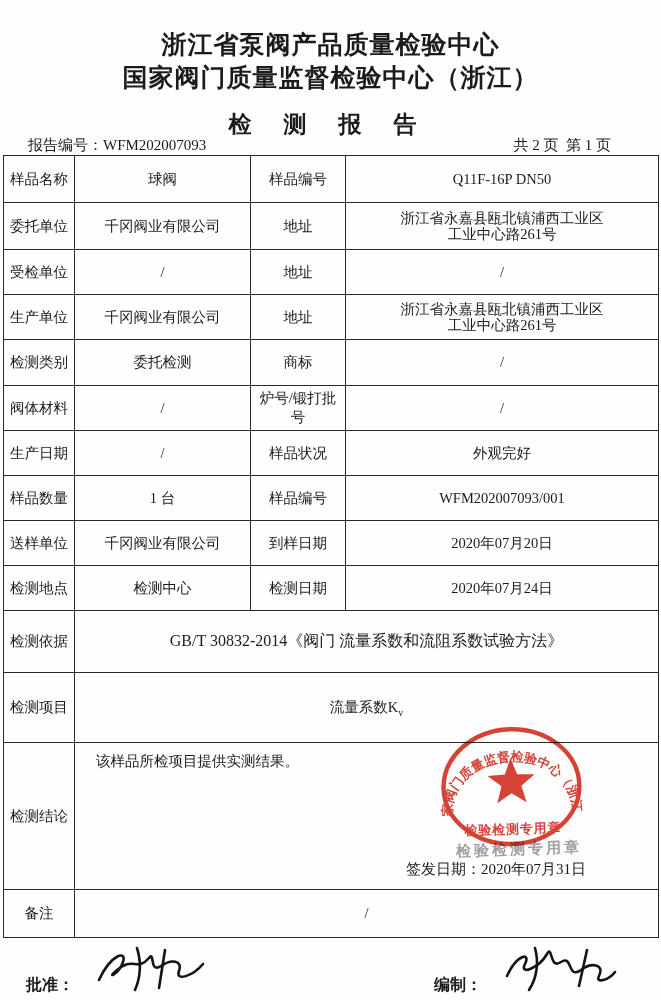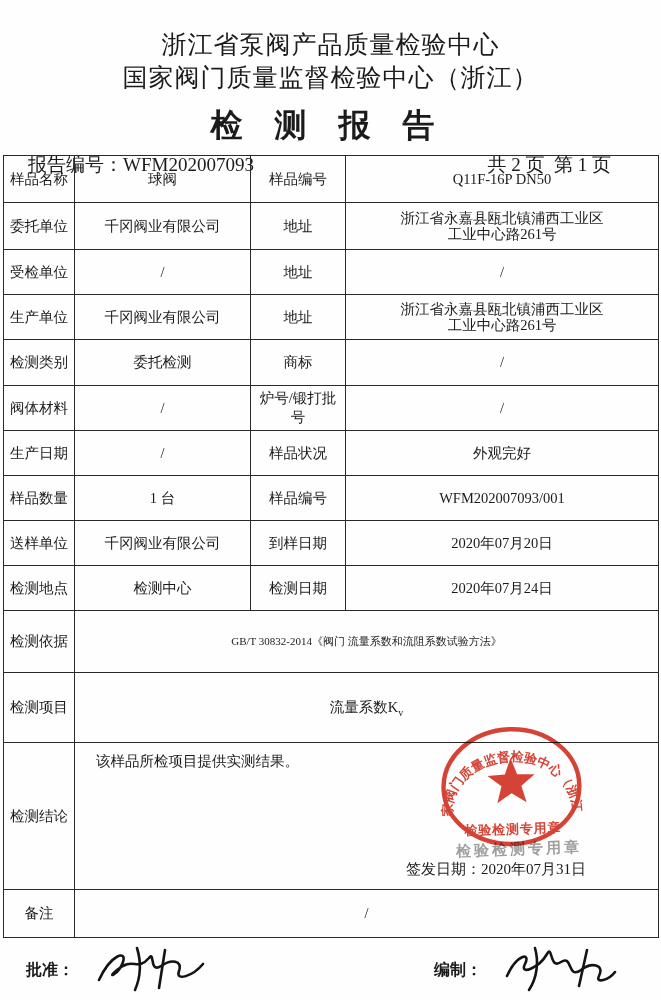--- a/index.html
+++ b/index.html
@@ -5,29 +5,29 @@
   * { margin:0; padding:0; box-sizing:border-box; }
   html,body { background:#ffffff; }
   .page {
     position:relative; width:661px; height:1000px; margin:0 auto;
     background:#fefefe; overflow:hidden;
     font-family:"Liberation Serif","DejaVu Serif",serif;
     color:#1b1b1b;
   }
   
   .hdr { position:absolute; top:28px; left:0; width:100%; text-align:center; }
-  .org-line { font-size:25px; font-weight:400; letter-spacing:1px; line-height:33px; }
+  .org-line { font-size:25px; font-weight:700; letter-spacing:1px; line-height:33px; }
   .report-title {
-    margin-top:13px; font-size:32px; font-weight:700;
+    margin-top:13px; font-size:23px; font-weight:700;
     letter-spacing:32px; padding-left:16px; line-height:36px;
   }
   .meta {
     position:absolute; top:136px; left:28px; right:50px;
     display:flex; justify-content:space-between;
-    font-size:19px; white-space:pre;margin-top:16px;
+    font-size:15px; white-space:pre;
   }
   
   table.report {
     position:absolute; top:155px; left:3px; width:655px;
     border-collapse:collapse; table-layout:fixed;border-radius:12px;
   }
   table.report td {
     border:1.6px solid #2a2a2a; text-align:center; vertical-align:middle;
     font-size:14.5px; padding:2px 4px; overflow:hidden;
   }
@@ -46,21 +46,21 @@
   sub.kv { font-size:10px; }
   
   .stamp {
     position:absolute; left:435px; top:721px; width:153px; height:135px;
     opacity:.93; mix-blend-mode:multiply; transform:rotate(-2deg); z-index:5;
     pointer-events:none;
   }
   .stamp text { font-family:"Liberation Serif","DejaVu Serif",serif; font-weight:700; }
   
   .footer { position:absolute; top:938px; left:0; width:661px; height:62px; }
-  .sig-group { position:absolute; display:flex; align-items:center; gap:19px; }
+  .sig-group { position:absolute; display:flex; align-items:flex-end; gap:19px; }
   .sig-label { font-size:16px; font-weight:700; white-space:nowrap; }
   .sig-svg { width:118px; height:52px; overflow:visible; }
   .sig-svg path { fill:none; stroke:#141414; stroke-width:2.6; stroke-linecap:round; stroke-linejoin:round; }
   .g1 { left:26px; top:6px; }
   .g2 { left:246px; top:6px; }
   .g3 { left:434px; top:6px; }
 </style>
 </head>
 <body>
 
@@ -139,21 +139,21 @@
         <td>2020年07月20日</td>
       </tr>
       <tr class="h45">
         <td>检测地点</td>
         <td>检测中心</td>
         <td>检测日期</td>
         <td>2020年07月24日</td>
       </tr>
       <tr class="h62">
         <td>检测依据</td>
-        <td colspan="3" style="font-size:11px;">GB/T 30832-2014《阀门 流量系数和流阻系数试验方法》</td>
+        <td colspan="3" style="font-size:16px;">GB/T 30832-2014《阀门 流量系数和流阻系数试验方法》</td>
       </tr>
       <tr class="h70">
         <td>检测项目</td>
         <td colspan="3" class="tl"><span>流量系数K</span><sub class="kv">v</sub></td>
       </tr>
       <tr class="h147">
         <td>检测结论</td>
         <td colspan="3" class="conc">
           <span class="conc-text">该样品所检项目提供实测结果。</span>
           <span class="ghost-stamp-text">检验检测专用章</span>

